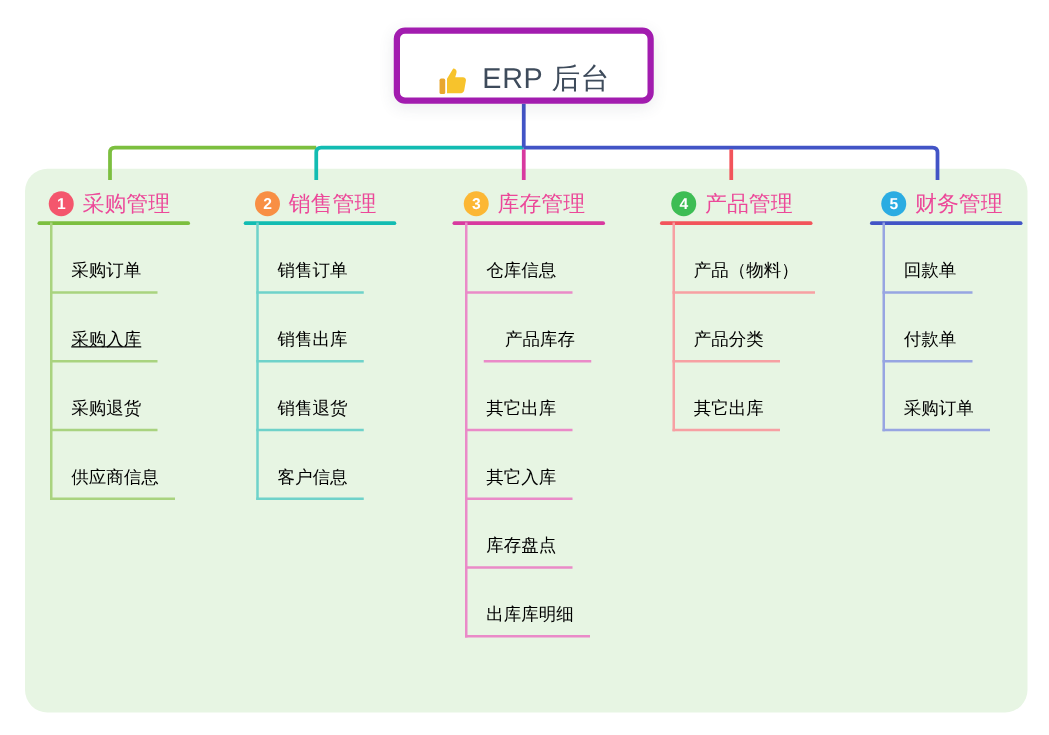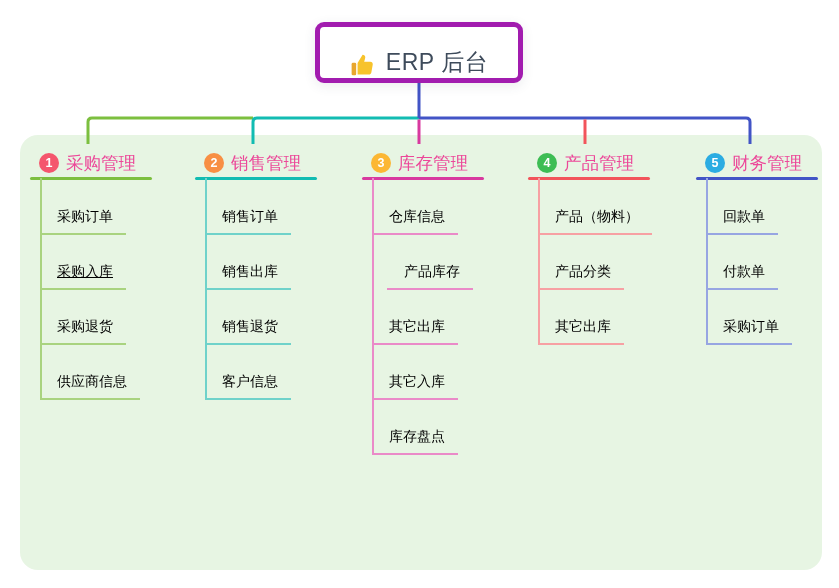--- a/index.html
+++ b/index.html
@@ -119,20 +119,23 @@
           </div>
           <div class="child-row">
             <div class="child" style="border-bottom-color: rgb(234, 138, 200);">其它出库</div>
           </div>
           <div class="child-row">
             <div class="child" style="border-bottom-color: rgb(234, 138, 200);">其它入库</div>
           </div>
           <div class="child-row">
             <div class="child" style="border-bottom-color: rgb(234, 138, 200);">库存盘点</div>
           </div>
+          <div class="child-row">
+            <div class="child" style="border-bottom-color: rgb(234, 138, 200);">出库库明细</div>
+          </div>
         </div>
       </div>
       <div class="branch" style="left: 528px;">
         <div class="topic">
           <span class="badge" style="background: rgb(61, 189, 84);">4</span>
           <span class="topic-label">产品管理</span>
         </div>
         <div class="topic-underline" style="background: rgb(242, 84, 91);"></div>
         <div class="children">
           <div class="vline" style="background: rgb(247, 160, 163);"></div>

